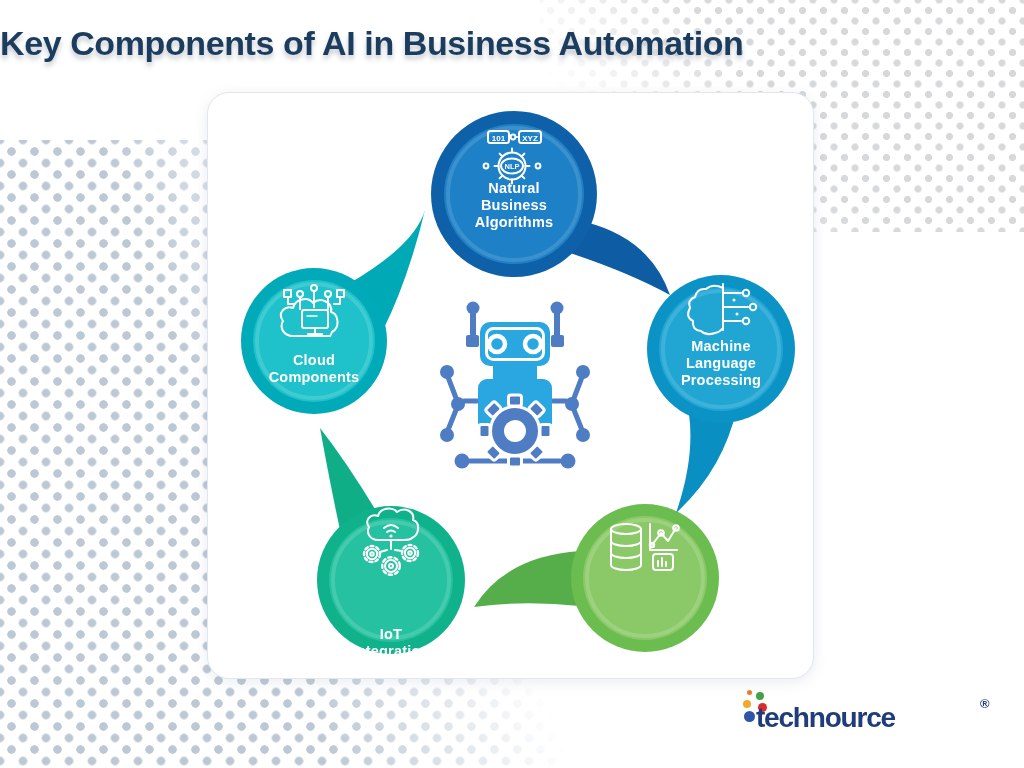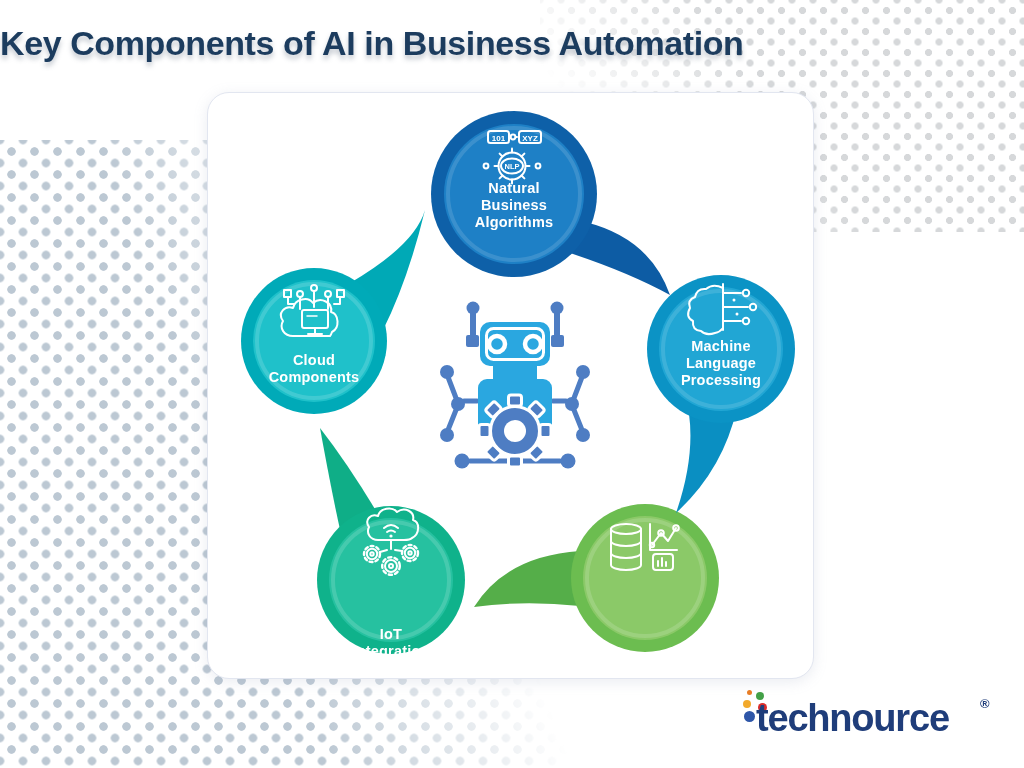--- a/index.html
+++ b/index.html
@@ -33,21 +33,21 @@
 
   .node-label{position:absolute;z-index:4;width:150px;text-align:center;color:#ffffff;
     font-weight:bold;font-size:14.5px;line-height:17px;letter-spacing:0.2px;}
   .lbl-nlp{left:439px;top:180px;}
   .lbl-ml{left:646px;top:338px;}
   .lbl-bd{left:570px;top:584px;}
   .lbl-iot{left:316px;top:586px;margin-top:40px;}
   .lbl-cloud{left:239px;top:352px;}
 
   .brand{position:absolute;left:736px;top:686px;width:270px;height:62px;z-index:5;}
-  .brand-name{position:absolute;left:20px;top:12px;font-size:38px;line-height:40px;
+  .brand-name{position:absolute;left:20px;top:12px;font-size:28px;line-height:40px;
     font-weight:bold;letter-spacing:-1.2px;color:#1f3d7a;}
   .brand-r{position:absolute;left:244px;top:10px;font-size:13px;font-weight:bold;color:#1f3d7a;}
   .bdot{position:absolute;border-radius:50%;}
   .bdot-orange{left:11px;top:4px;width:5px;height:5px;background:#e87d25;}
   .bdot-green{left:20px;top:6px;width:8px;height:8px;background:#43a047;}
   .bdot-yellow{left:7px;top:14px;width:8px;height:8px;background:#f2a92b;}
   .bdot-red{left:22px;top:17px;width:9px;height:9px;background:#da2c2c;}
   .bdot-blue{left:8px;top:25px;width:11px;height:11px;background:#2e56a8;}
 
   .icon-stroke{stroke:#ffffff;fill:none;stroke-width:2;stroke-linecap:round;stroke-linejoin:round;}

